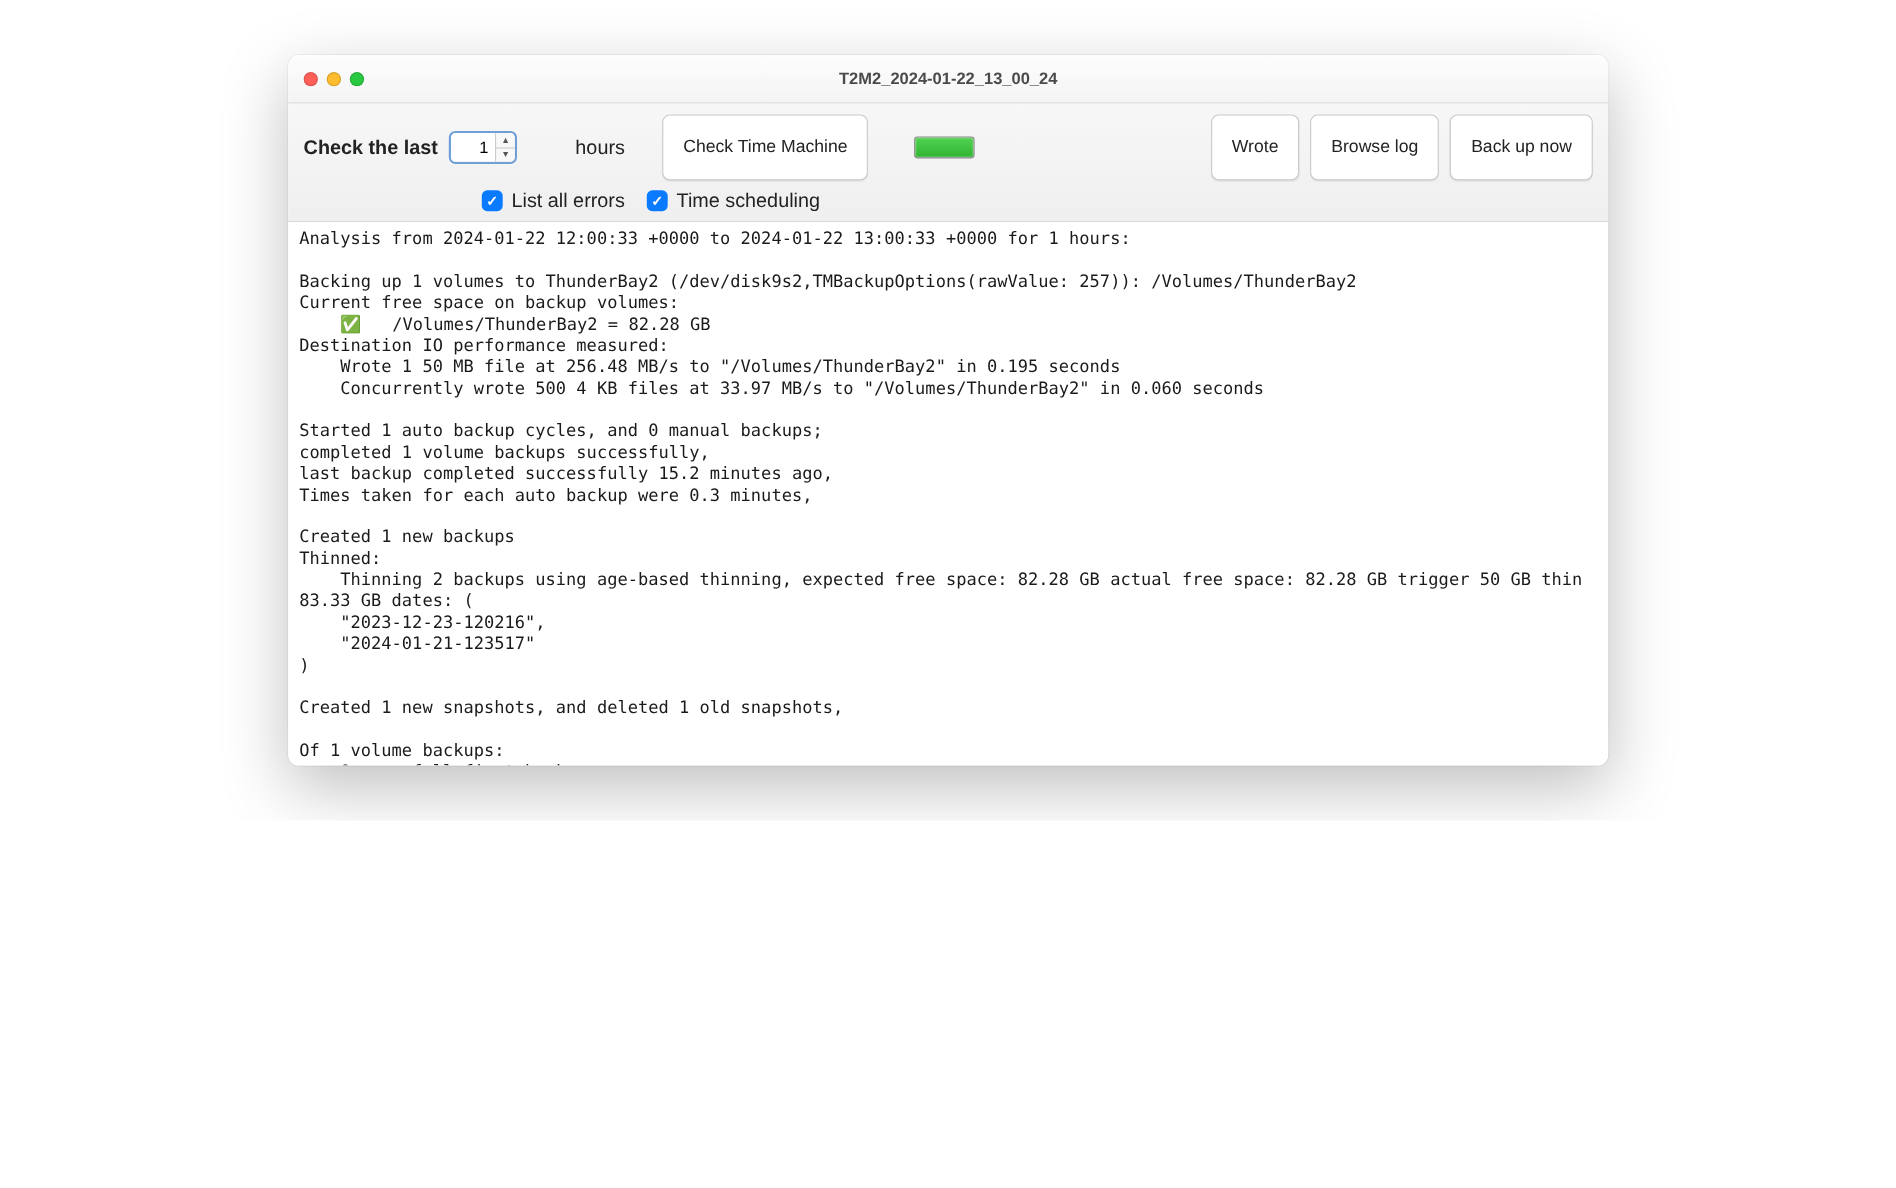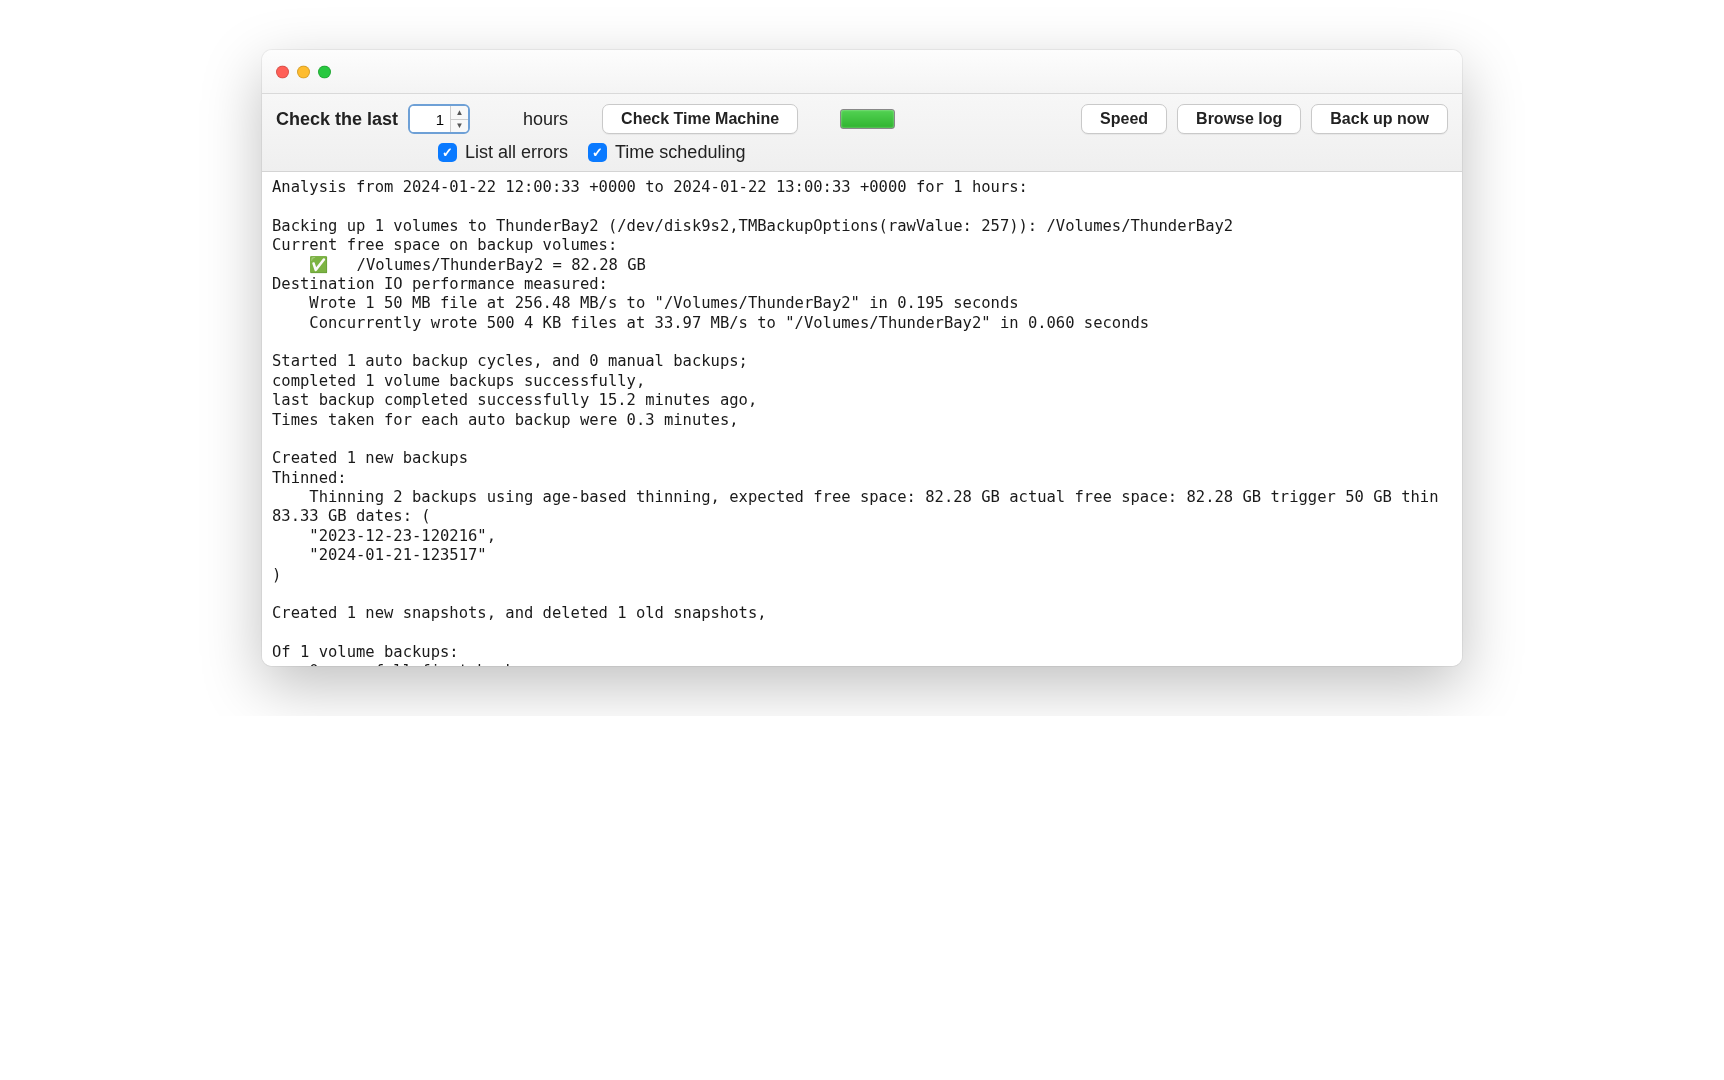--- a/index.html
+++ b/index.html
@@ -102,27 +102,26 @@
   .hours-label {
     font-size: 18px;
     color: #222;
     margin-left: 43px;
   }
   .gap1 { width: 14px; }
   .mac-button {
     background: #ffffff;
     border: 1px solid #c9c9c9;
     border-radius: 7px;
-    padding: 5px 18px;
+    padding: 20px 18px;
     font-size: 16px;
     color: #222;
     box-shadow: 0 1px 1px rgba(0,0,0,0.05);
     cursor: pointer;
     white-space: nowrap;
-    font-weight: bold;
   }
   .status-bar {
     width: 55px;
     height: 20px;
     background: linear-gradient(#53d253,#2fb42f);
     border: 1px solid #888;
     border-radius: 3px;
     box-shadow: inset 0 0 2px rgba(255,255,255,0.6);
   }
   .spacer { flex:1; }
@@ -168,20 +167,21 @@
 <body>
 
 <div class="window">
 
   <div class="titlebar">
     <div class="traffic-lights">
       <div class="tl red"></div>
       <div class="tl yellow"></div>
       <div class="tl green"></div>
     </div>
+    <div class="title">T2M2_2024-01-22_13_00_24</div>
   </div>
 
   <div class="toolbar">
     <div class="row1">
       <span class="check-label">Check the last</span>
 
       <div class="spinbox">
         <input type="text" value="1" style="">
         <div class="arrows">
           <div>▲</div>
@@ -193,21 +193,21 @@
 
       <div class="gap1"></div>
 
       <button class="mac-button">Check Time Machine</button>
 
       <div style="width:22px;"></div>
       <div class="status-bar"></div>
 
       <div class="spacer"></div>
 
-      <button class="mac-button">Speed</button>
+      <button class="mac-button">Wrote</button>
       <button class="mac-button">Browse log</button>
       <button class="mac-button">Back up now</button>
     </div>
 
     <div class="row2">
       <label class="checkbox">
         <span class="cb">✓</span>
         <span>List all errors</span>
       </label>
       <label class="checkbox">

